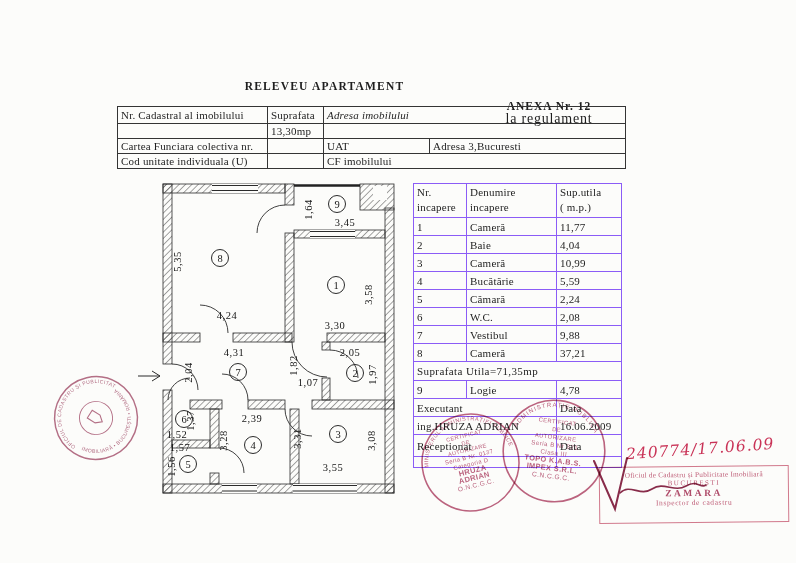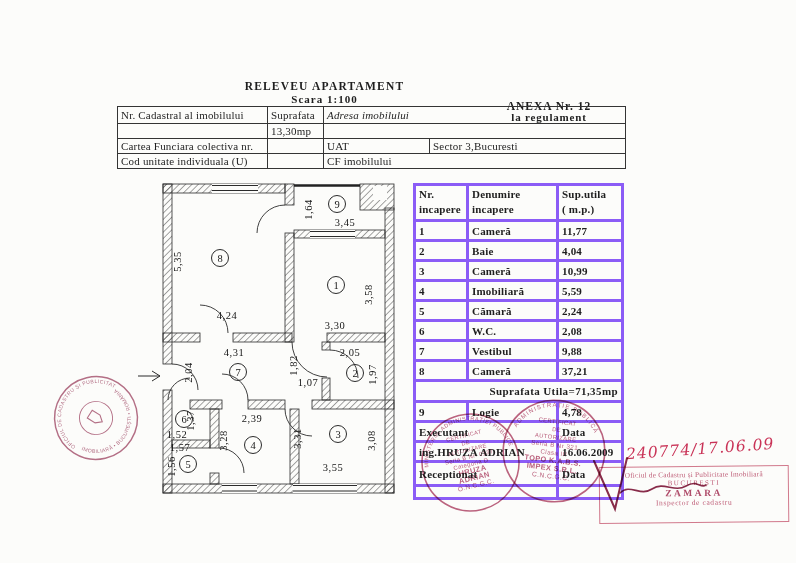--- a/index.html
+++ b/index.html
@@ -6,42 +6,42 @@
   .page{position:relative;width:796px;height:563px;background:#fcfcfa;overflow:hidden;
         font-family:"Liberation Serif",serif;color:#1e1e1e;}
   .abs{position:absolute;}
 
   
   .title-block{left:222px;top:80px;width:205px;text-align:center;}
   .doc-title{font-size:11.5px;font-weight:bold;letter-spacing:1.2px;white-space:nowrap;}
   .doc-scale{font-size:11px;font-weight:bold;letter-spacing:1px;margin-top:1px;}
   .anexa-block{left:488px;top:80px;width:122px;text-align:center;margin-top:20px;}
   .anexa-1{font-size:11.5px;font-weight:bold;letter-spacing:1px;white-space:nowrap;}
-  .anexa-2{font-size:11px;font-weight:bold;letter-spacing:.8px;margin-top:-1px;}
+  .anexa-2{font-size:14px;font-weight:normal;letter-spacing:.8px;margin-top:-1px;}
 
   
   table{border-collapse:collapse;table-layout:fixed;}
   .info-table{left:117px;top:106px;}
   .info-table td{border:1px solid #343434;font-size:11px;letter-spacing:.2px;
                  padding:0 3px;height:14px;white-space:nowrap;overflow:hidden;}
   .info-table tr:first-child td{height:16px;}
   .pad-adr{padding-left:22px;font-style:italic;}
 
   
   .rooms-table{left:413px;top:183px;}
-  .rooms-table td,.rooms-table th{border:3px solid #8b5cf6;font-size:11px;font-weight:bold;
+  .rooms-table td,.rooms-table th{border:1px solid #8b5cf6;font-size:11px;font-weight:normal;
                  letter-spacing:.2px;padding:0 3px;height:17px;white-space:nowrap;overflow:hidden;
                  text-align:left;vertical-align:middle;}
   .rooms-table th{height:32px;vertical-align:top;padding-top:1px;}
   .rooms-table .h2l div{line-height:1.35;}
   .th-c{text-align:center;}
   .cell-nr{text-align:center;}
   .cell-name{padding-left:5px;}
   .cell-area{text-align:center;}
-  .merge-row td{text-align:right;height:18px;letter-spacing:.4px;}
+  .merge-row td{text-align:left;height:18px;letter-spacing:.4px;}
   .lbl-c{text-align:center;margin-top:24px;}
   .empty-row td{height:10px;}
   .recept-row td{height:21px;}
 
   
   .floorplan{left:130px;top:182px;width:270px;height:318px;}
   .wall{fill:url(#hatch);stroke:#2b2b2b;stroke-width:.8;}
   .whitefill{fill:#fcfcfa;stroke:none;}
   .wline{stroke:#2b2b2b;stroke-width:1;}
   .thick{stroke:#222;stroke-width:2.4;}
@@ -68,21 +68,20 @@
   .rs-4{font-size:7.5px;letter-spacing:.6px;}
   .signature-svg{left:588px;top:455px;width:150px;height:72px;mix-blend-mode:multiply;}
 </style>
 </head>
 <body>
 
 <div class="page">
 
   <div class="abs title-block">
     <div class="doc-title">RELEVEU APARTAMENT</div>
-    <div class="doc-scale">Scara 1:100</div>
   </div>
   <div class="abs anexa-block">
     <div class="anexa-1">ANEXA Nr. 12</div>
     <div class="anexa-2">la regulament</div>
   </div>
 
   <table class="abs info-table">
     <colgroup>
         <col style="width:150px">
         <col style="width:56px">
@@ -97,21 +96,21 @@
     </tr>
     <tr>
       <td></td>
       <td>13,30mp</td>
       <td colspan="2"></td>
     </tr>
     <tr>
       <td>Cartea Funciara colectiva nr.</td>
       <td></td>
       <td>UAT</td>
-      <td>Sector 3,Bucuresti</td>
+      <td>Adresa 3,Bucuresti</td>
     </tr>
     <tr>
       <td>Cod unitate individuala (U)</td>
       <td></td>
       <td colspan="2">CF imobilului</td>
     </tr>
   </tbody>
     </table>
 
   <table class="abs rooms-table">
@@ -147,21 +146,21 @@
           <td class="cell-name">Baie</td>
           <td class="cell-area">4,04</td>
         </tr>
         <tr>
           <td class="cell-nr">3</td>
           <td class="cell-name">Cameră</td>
           <td class="cell-area">10,99</td>
         </tr>
         <tr>
           <td class="cell-nr">4</td>
-          <td class="cell-name">Imobiliară</td>
+          <td class="cell-name">Bucătărie</td>
           <td class="cell-area">5,59</td>
         </tr>
         <tr>
           <td class="cell-nr">5</td>
           <td class="cell-name">Cămară</td>
           <td class="cell-area">2,24</td>
         </tr>
         <tr>
           <td class="cell-nr">6</td>
           <td class="cell-name">W.C.</td>

